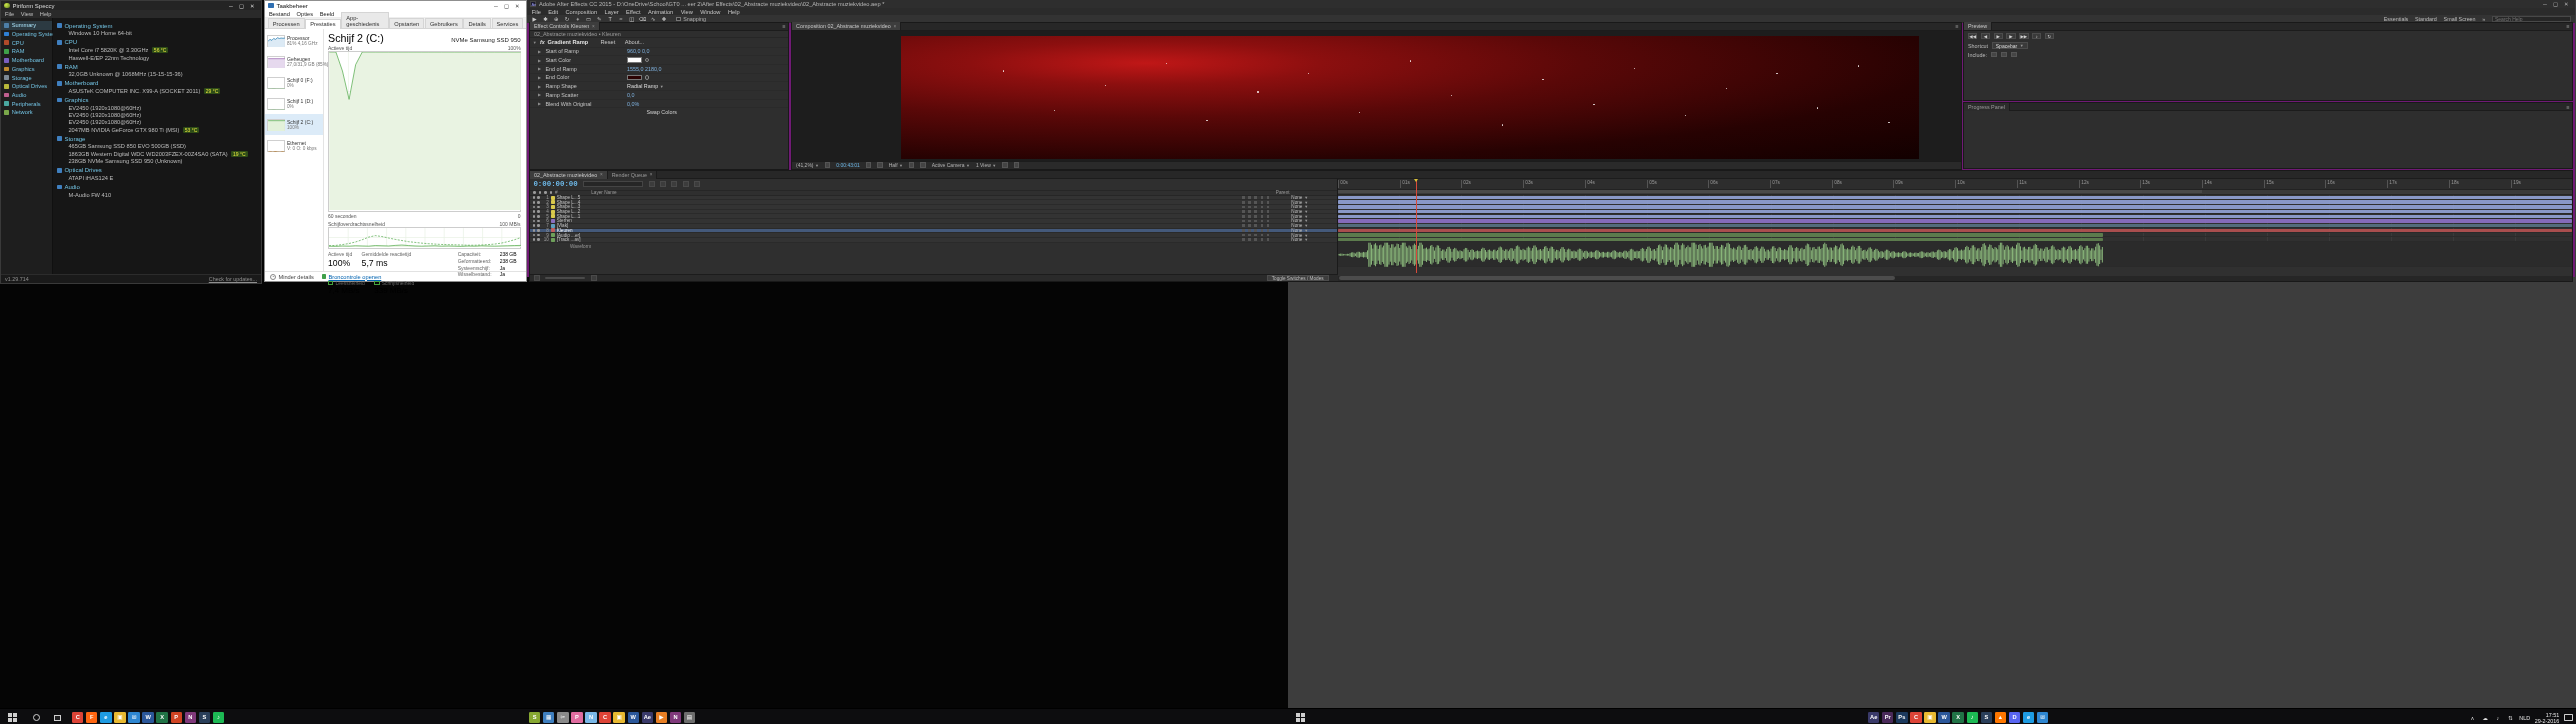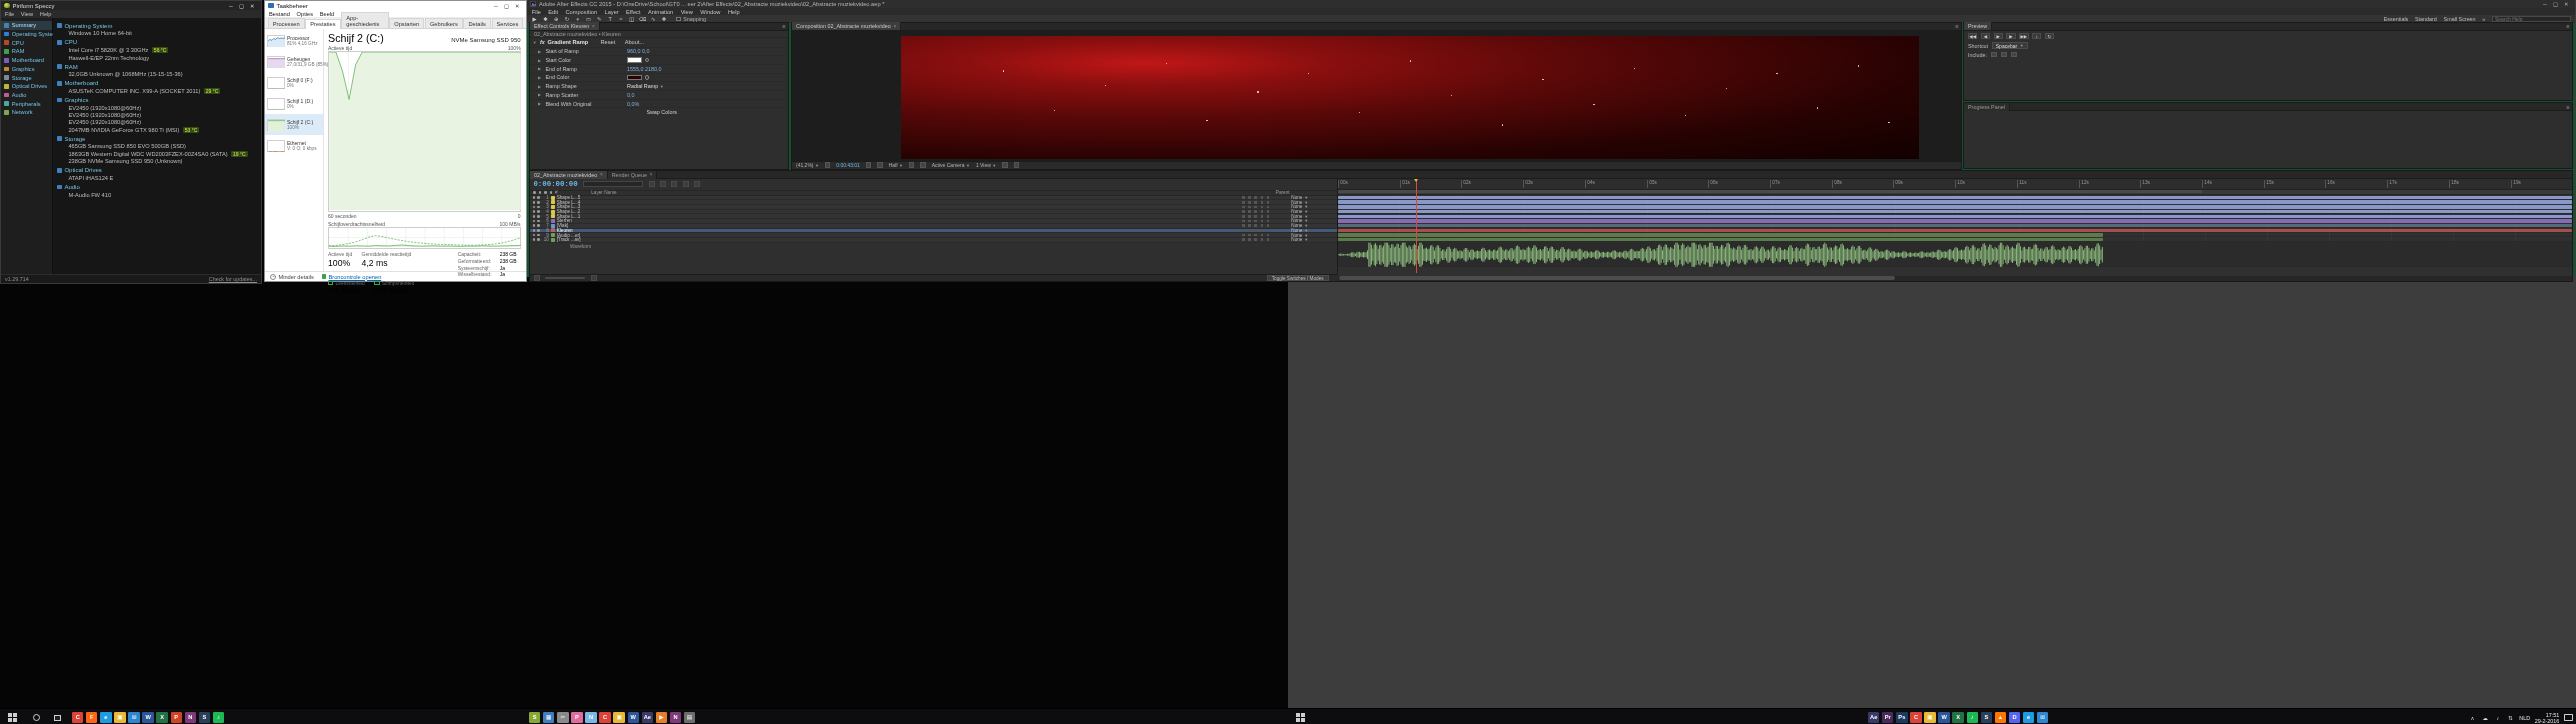--- a/index.html
+++ b/index.html
@@ -71,21 +71,21 @@
 .tm-speed .lb{font-size:5px;color:#666;display:flex;align-items:center;gap:2px}
 .tm-speed .vl{font-size:8px;font-weight:300;color:#000}
 .leg{width:5.4px;height:4px;border:0.7px solid #45a33e;display:inline-block}
 .leg.dashed{border-style:dashed}
 .tm-footer{height:10px;border-top:0.7px solid #e2e2e2;display:flex;align-items:center;gap:8px;padding:0 5.4px;font-size:5.7px}
 .tm-less{color:#444;display:flex;align-items:center;gap:2px}
 .chevcirc{width:6px;height:6px;border:0.7px solid #888;border-radius:50%;font-size:4px;line-height:5.4px;text-align:center;color:#555}
 .tm-reslink{color:#0063b1;display:flex;align-items:center;gap:2px}
 .reslink-ico{width:4.7px;height:4.7px;background:#3fa04a;border-radius:0.7px}
 
-#ae{position:absolute;left:527px;top:0;width:2048px;height:277px;background:#14532d;color:#c3c3c3;font-size:6px}
+#ae{position:absolute;left:527px;top:0;width:2048px;height:277px;background:#701a75;color:#c3c3c3;font-size:6px}
 .ae-title{height:8px;background:#2e2e2e;display:flex;align-items:center;gap:2.7px;padding:0 3.4px;color:#b7b7b7;font-size:5.7px}
 .ae-appico{width:6px;height:6px;background:#1a1a2e;color:#9b9bf0;font-size:4px;line-height:6px;text-align:center;border:0.7px solid #444}
 .ae-menubar{height:7.4px;background:#2b2b2b;display:flex;gap:7.4px;align-items:center;padding:0 4.7px;color:#c7c7c7;font-size:5.7px}
 .ae-toolbar{height:7.4px;background:#333;display:flex;align-items:center;gap:4.7px;padding:0 4px;color:#b0b0b0;font-size:5.4px}
 .ae-tool{width:7.4px;text-align:center;color:#c9c9c9}
 .ae-snap{display:flex;align-items:center;gap:2px;margin-left:4px}
 .ae-chk{width:4.7px;height:4.7px;border:0.7px solid #777;background:#2a2a2a;display:inline-block}
 .ae-wsgroup{margin-left:auto;display:flex;gap:6.7px;align-items:center}
 .ae-ws{color:#bdbdbd}
 .ae-search{width:79px;height:6px;background:#262626;border:0.7px solid #484848;color:#9a9a9a;font-size:5px;padding:0 2px}
@@ -484,21 +484,21 @@
             <path d="M0.0,26.9L9.9,27.2L19.7,26.6L29.6,26.9L39.4,26.3L49.3,26.6L59.2,26.9L69.0,26.0L78.9,26.3L88.8,26.6L98.6,25.8L108.5,25.2L118.3,26.0L128.2,26.6L138.1,26.9L147.9,26.6L157.8,26.3L167.7,26.9L177.5,26.6L187.4,26.9L197.2,27.2L207.1,26.6L217.0,26.9L226.8,26.3L236.7,26.6L246.6,26.9L256.4,26.6L266.3,26.3L276.1,26.0L286.0,25.8" fill="none" stroke="#45a33e" stroke-width="1"></path>
           </svg></div>
       <div class="tm-statsrow">
         <div id="tm-stats">
             <div class="tm-stat">
               <div class="lb">Actieve tijd</div>
               <div class="vl">100%</div>
             </div>
             <div class="tm-stat">
               <div class="lb">Gemiddelde reactietijd</div>
-              <div class="vl">4,2 ms</div>
+              <div class="vl">5,7 ms</div>
             </div>
           </div>
         <div id="tm-info">
             <div class="tm-inforow">
               <span class="lb">Capaciteit:</span>
               <span class="vl">238 GB</span>
             </div>
             <div class="tm-inforow">
               <span class="lb">Geformatteerd:</span>
               <span class="vl">238 GB</span>

